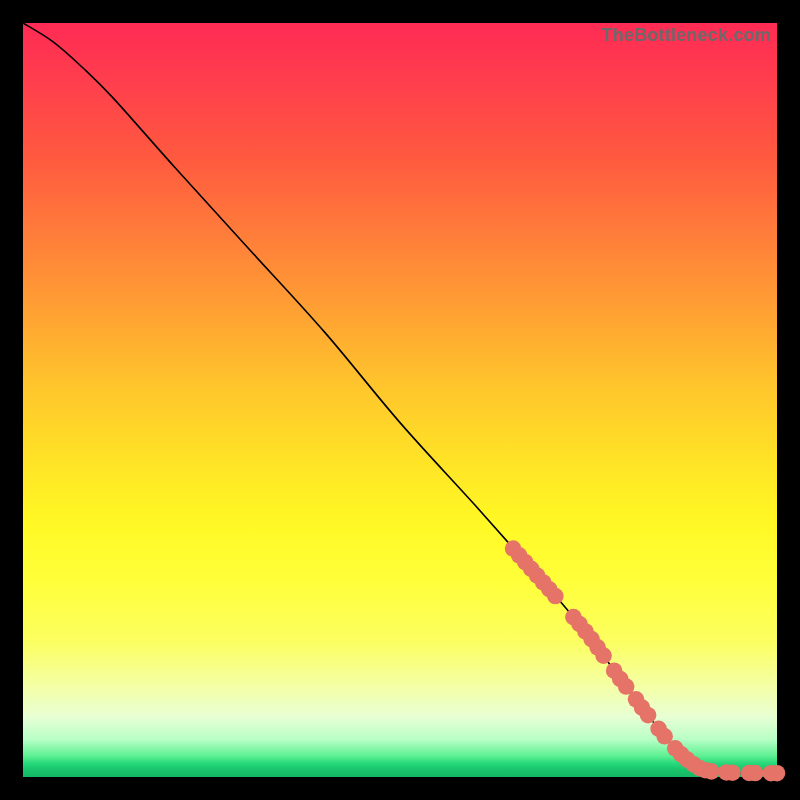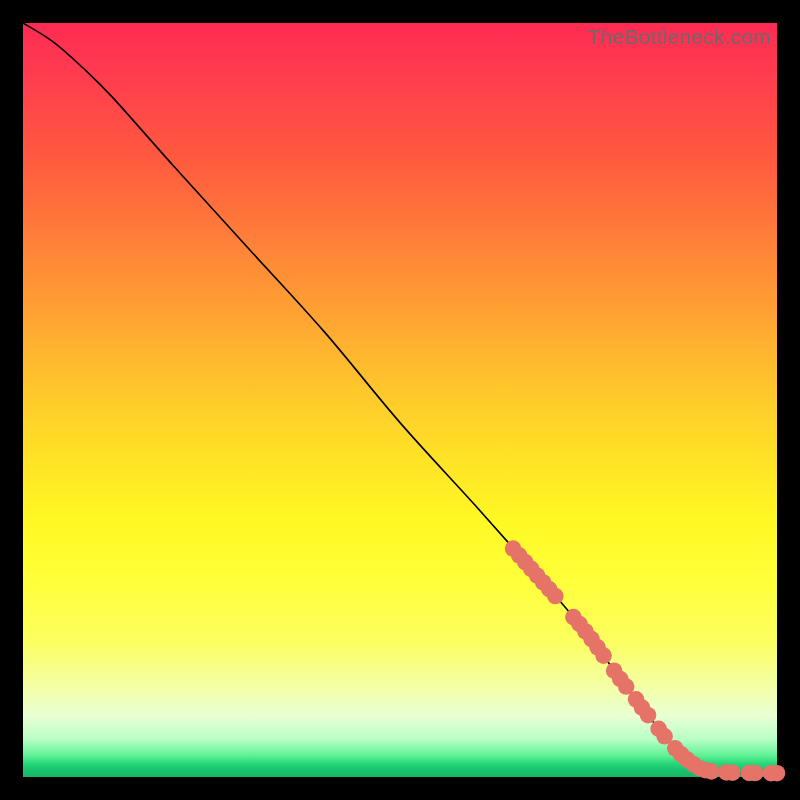--- a/index.html
+++ b/index.html
@@ -41,23 +41,23 @@
       #27d97a 98.2%,
       #19c46d 99%,
       #14b864 100%
     );
   }
   .attribution {
     position: absolute;
     top: 2px;
     right: 6px;
     color: #6a6a6a;
-    font-size: 21px;
+    font-size: 18px;
     letter-spacing: 0.2px;
-    font-weight: 400;
+    font-weight: 700;
     user-select: none;
   }
   svg.overlay {
     position: absolute;
     left: 0;
     top: 0;
     width: 754px;
     height: 754px;
     overflow: visible;
   }

